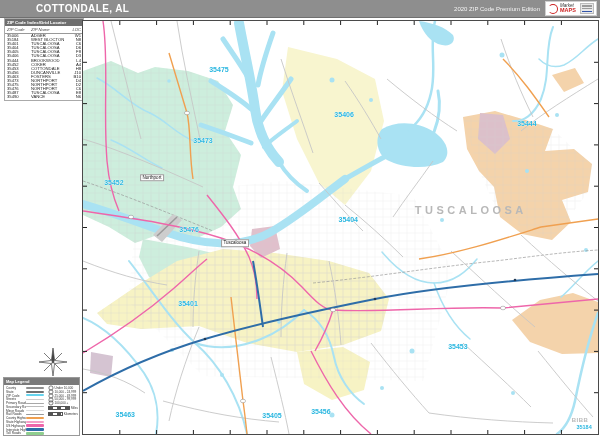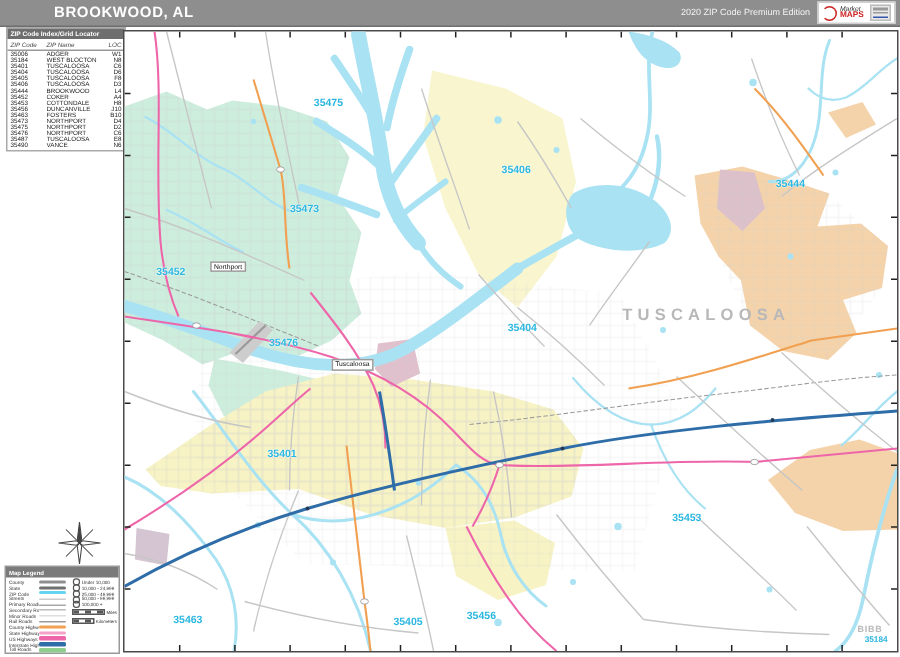--- a/index.html
+++ b/index.html
@@ -57,21 +57,21 @@
   .cl{position:absolute;transform:translate(-50%,-50%);color:#b8b8b8;font-weight:bold;white-space:nowrap;}
   .citylab{position:absolute;transform:translate(-50%,-50%);background:#fff;border:0.5px solid #9a9a9a;
       color:#111;font-size:4.5px;padding:0 1.5px;white-space:nowrap;line-height:5.5px;}
 </style>
 </head>
 <body>
 
 <div class="screen">
 
   <div class="titlebar">
-    <span class="tb-title">BROOKWOOD, AL</span>
+    <span class="tb-title">COTTONDALE, AL</span>
     <span class="tb-edition">2020 ZIP Code Premium Edition</span>
     <span class="tb-logo">
       <span class="swoosh"></span>
       <span class="brand">
         <span class="b1">Market</span>
         <span class="b2">MAPS</span>
       </span>
       <span class="side">
           <i></i>
           <i></i>

